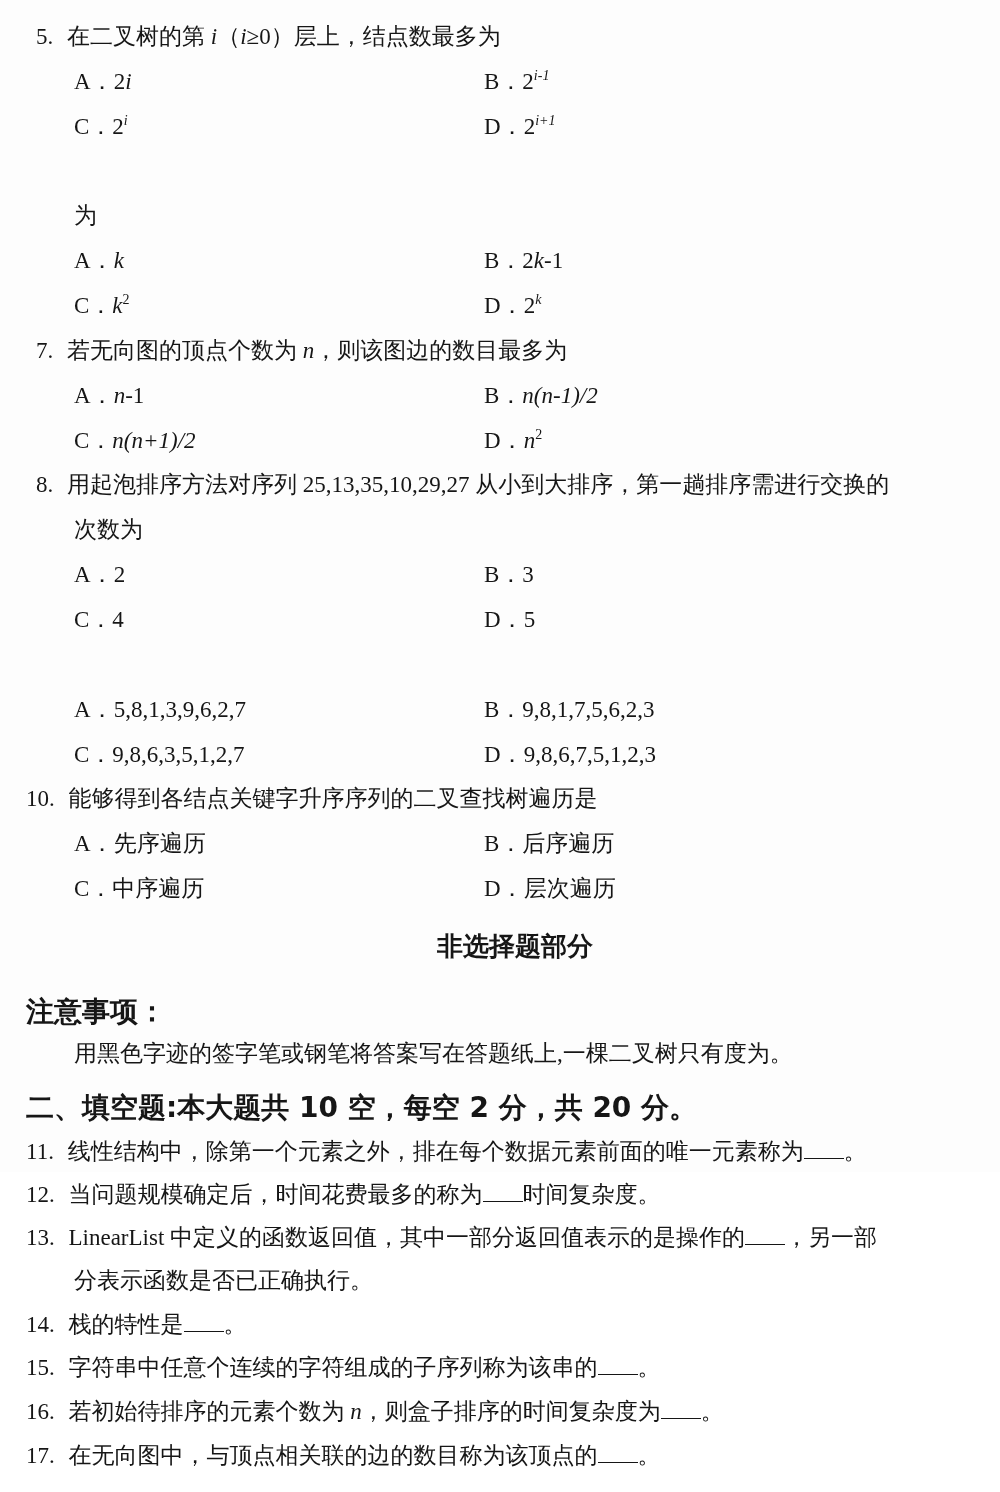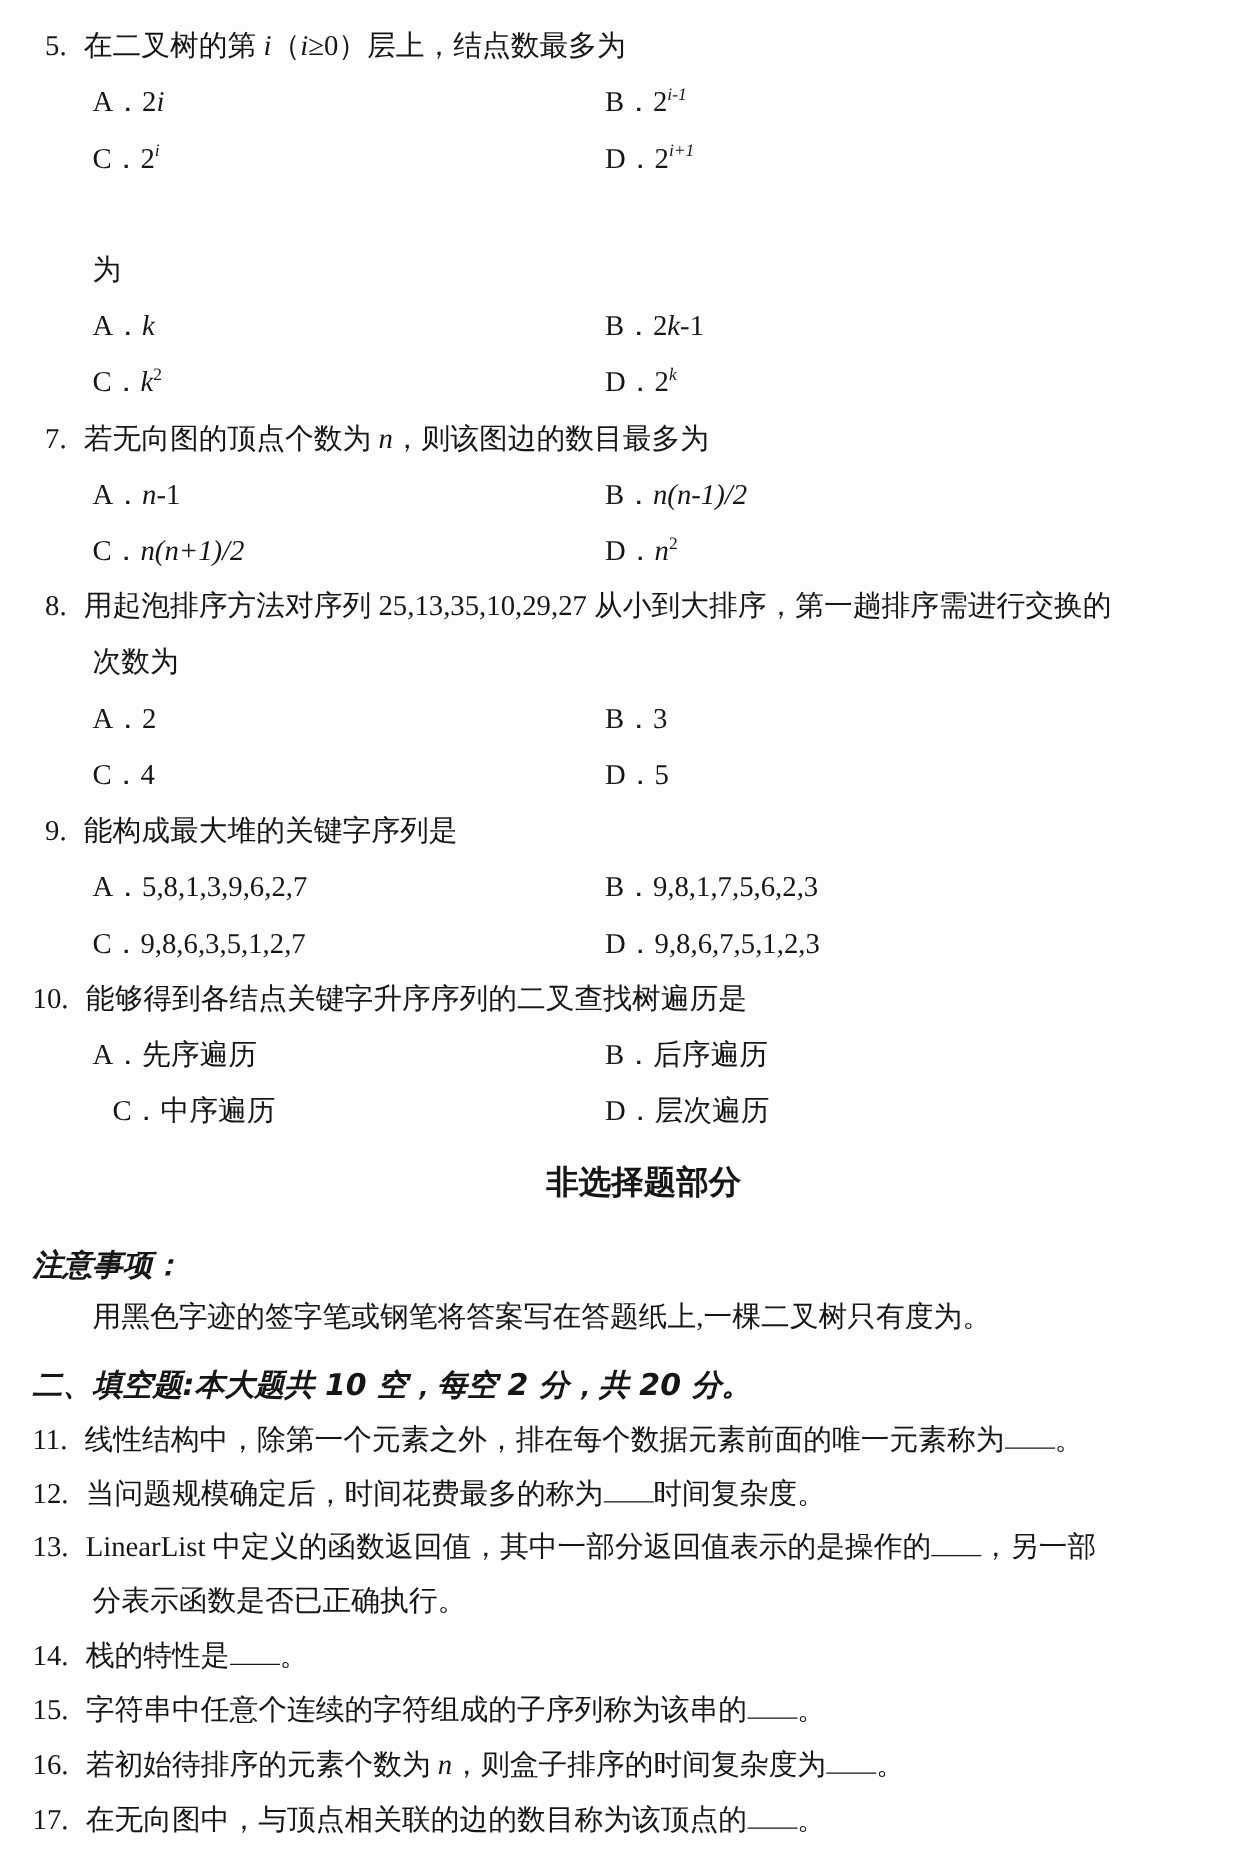--- a/index.html
+++ b/index.html
@@ -31,22 +31,21 @@
     i, .it { font-style: italic; }
     sup { font-size: 14px; vertical-align: 9px; line-height: 0; }
     .title {
       font-family: "DejaVu Sans", "Liberation Sans", sans-serif;
       font-weight: bold;
       font-size: 26px;
     }
     .bold {
       font-family: "DejaVu Sans", "Liberation Sans", sans-serif;
       font-weight: bold;
-      font-size: 24px;
-      font-style: italic;
+      font-size: 28px;
     }
     .blank {
       display: inline-block;
       width: 40px;
       border-bottom: 1.5px solid #161616;
       height: 20px;
       vertical-align: baseline;
     }
   </style>
 </head>
@@ -113,24 +112,20 @@
   <div class="line" style="left:484px; top:560px;">
     <span>B．</span><span>3</span>
   </div>
   <div class="line" style="left:74px; top:605px;">
     <span>C．</span><span>4</span>
   </div>
   <div class="line" style="left:484px; top:605px;">
     <span>D．</span><span>5</span>
   </div>
 
-  <div class="line" style="left:36px; top:650px;">
-    <span>9.</span>
-    <span style="margin-left:8px;">能构成最大堆的关键字序列是</span>
-  </div>
   <div class="line" style="left:74px; top:695px;">
     <span>A．</span><span>5,8,1,3,9,6,2,7</span>
   </div>
   <div class="line" style="left:484px; top:695px;">
     <span>B．</span><span>9,8,1,7,5,6,2,3</span>
   </div>
   <div class="line" style="left:74px; top:740px;">
     <span>C．</span><span>9,8,6,3,5,1,2,7</span>
   </div>
   <div class="line" style="left:484px; top:740px;">
@@ -140,21 +135,21 @@
   <div class="line" style="left:26px; top:784px;">
     <span>10.</span>
     <span style="margin-left:8px;">能够得到各结点关键字升序序列的二叉查找树遍历是</span>
   </div>
   <div class="line" style="left:74px; top:829px;">
     <span>A．</span><span>先序遍历</span>
   </div>
   <div class="line" style="left:484px; top:829px;">
     <span>B．</span><span>后序遍历</span>
   </div>
-  <div class="line" style="left:90px; top:874px;">
+  <div class="line" style="left:74px; top:874px;">
     <span>C．</span><span>中序遍历</span>
   </div>
   <div class="line" style="left:484px; top:874px;">
     <span>D．</span><span>层次遍历</span>
   </div>
 
   <div class="line title" style="left:0; width:1030px; text-align:center; top:928px; height:36px; line-height:36px;">非选择题部分</div>
 
   <div class="line bold" style="left:26px; top:997px;">注意事项：</div>
   <div class="line" style="left:74px; top:1039px;">用黑色字迹的签字笔或钢笔将答案写在答题纸上,一棵二叉树只有度为。</div>

